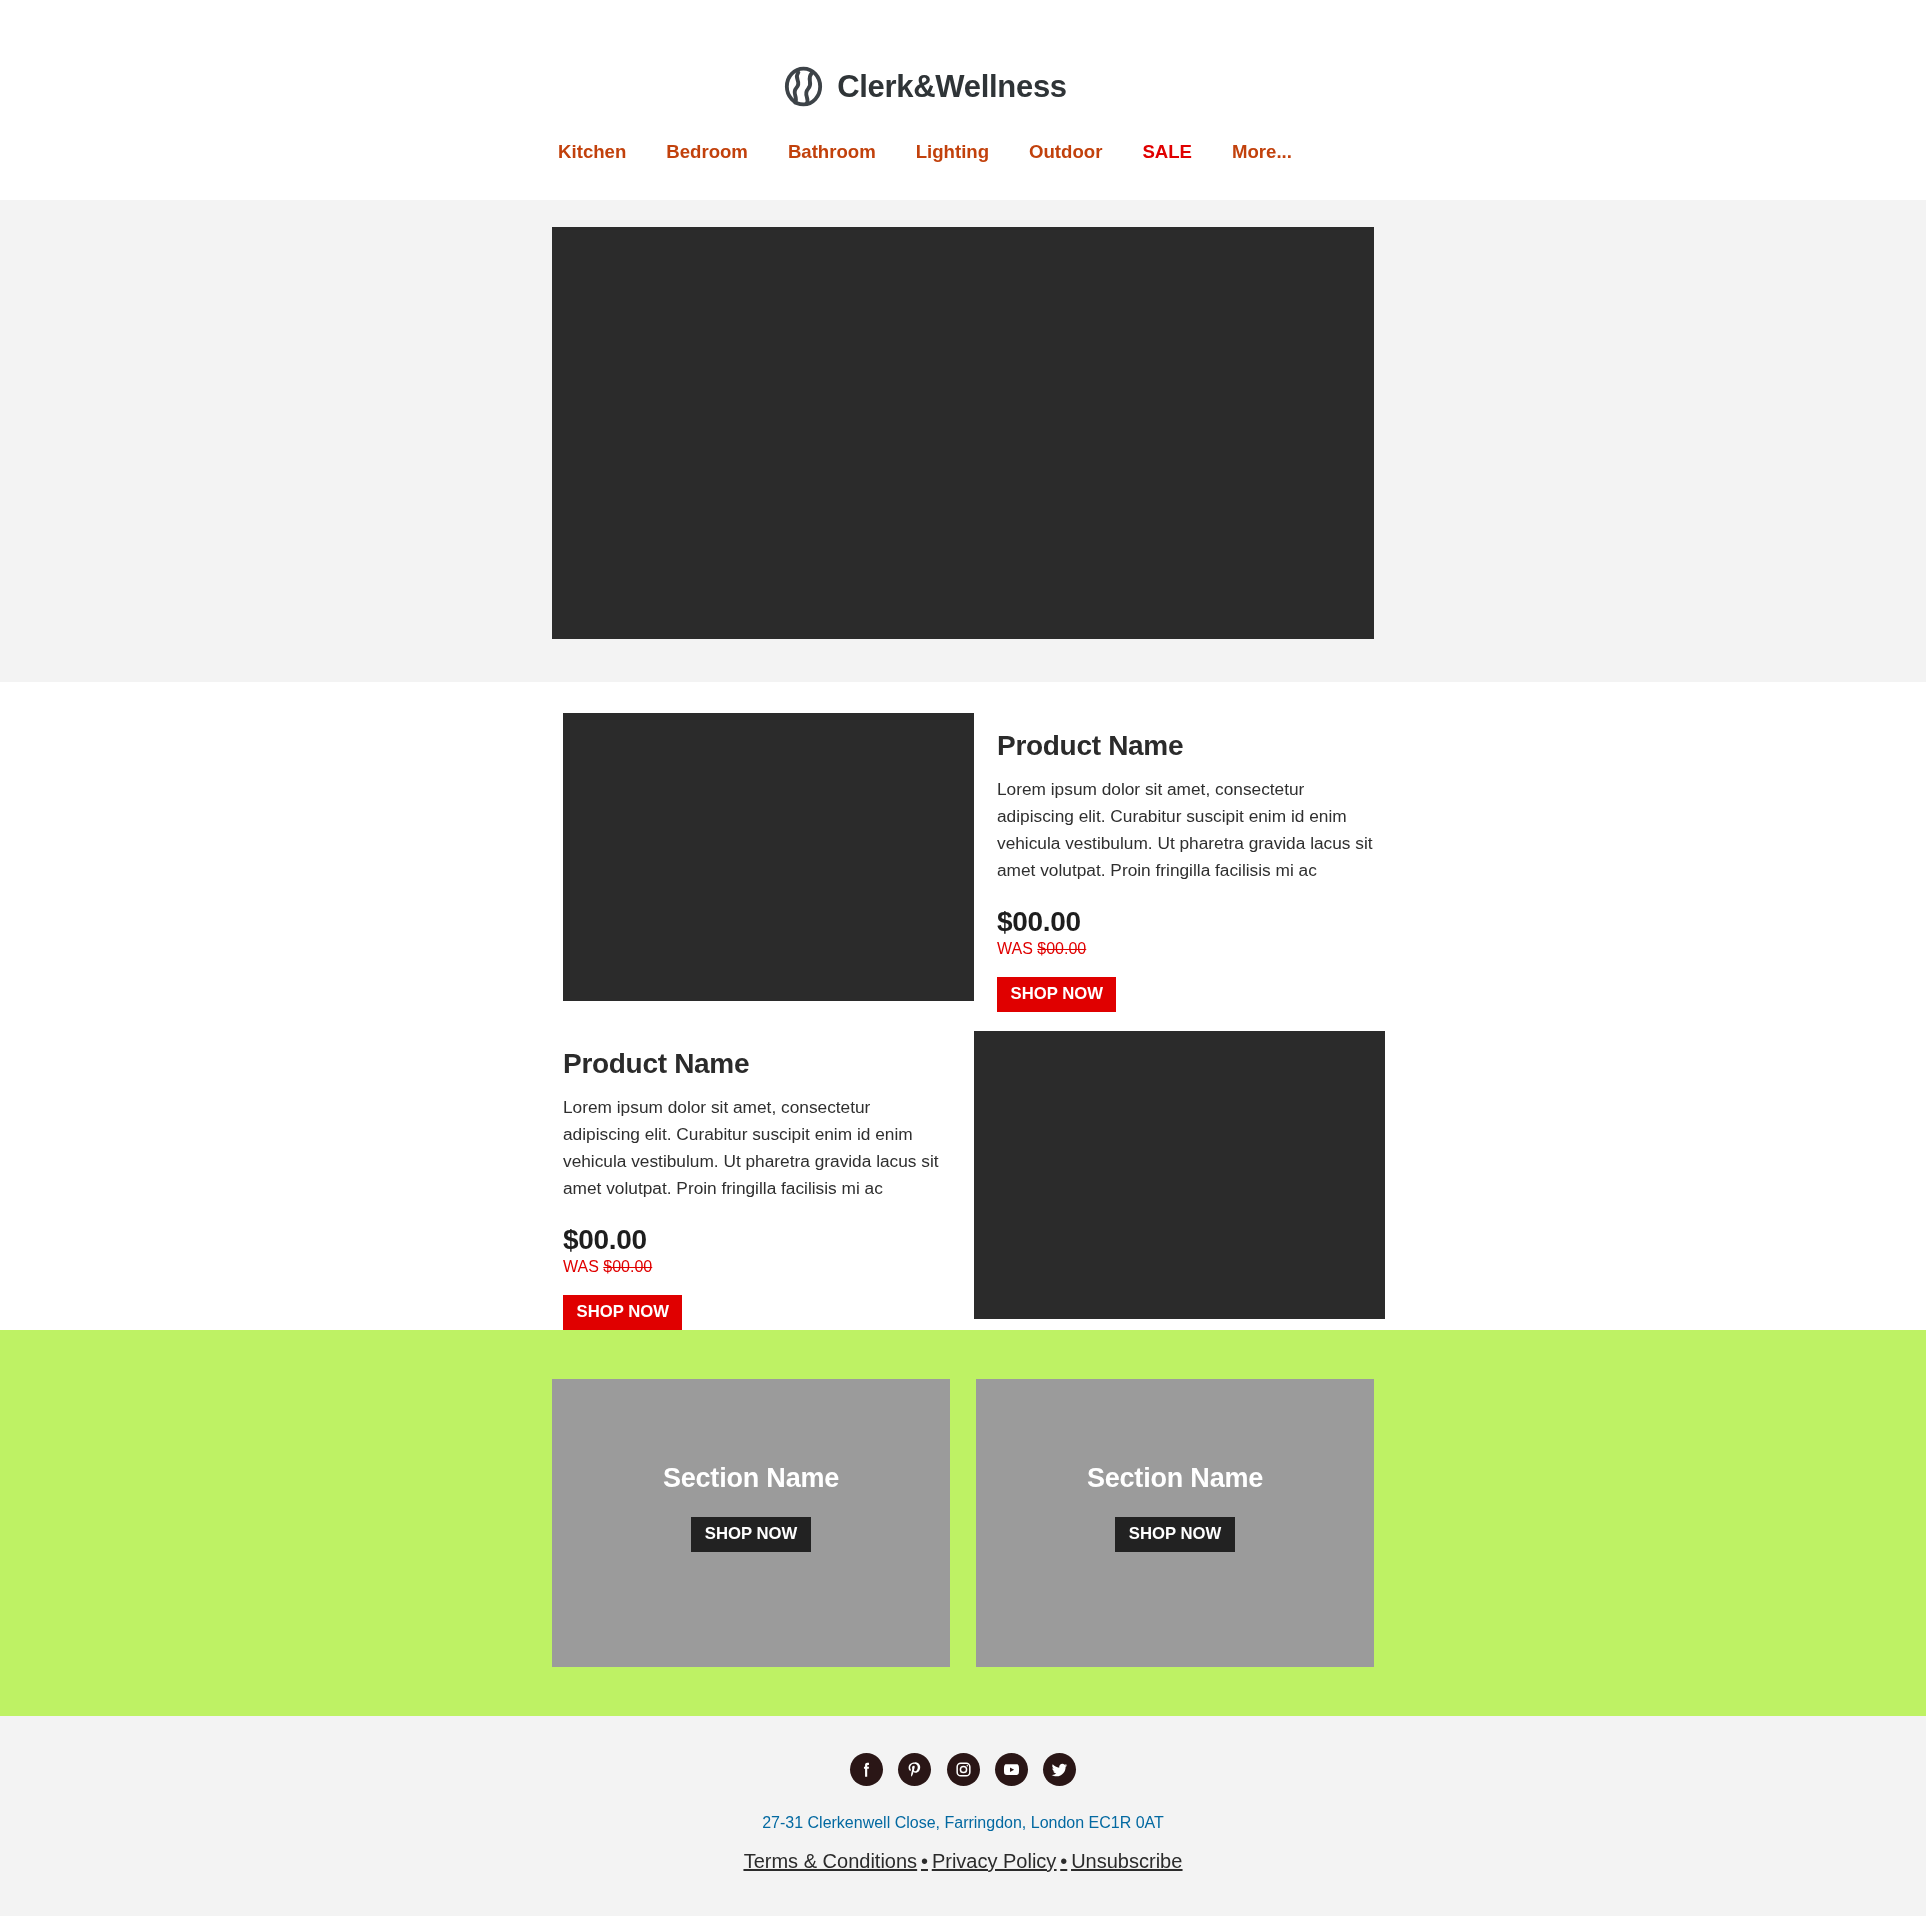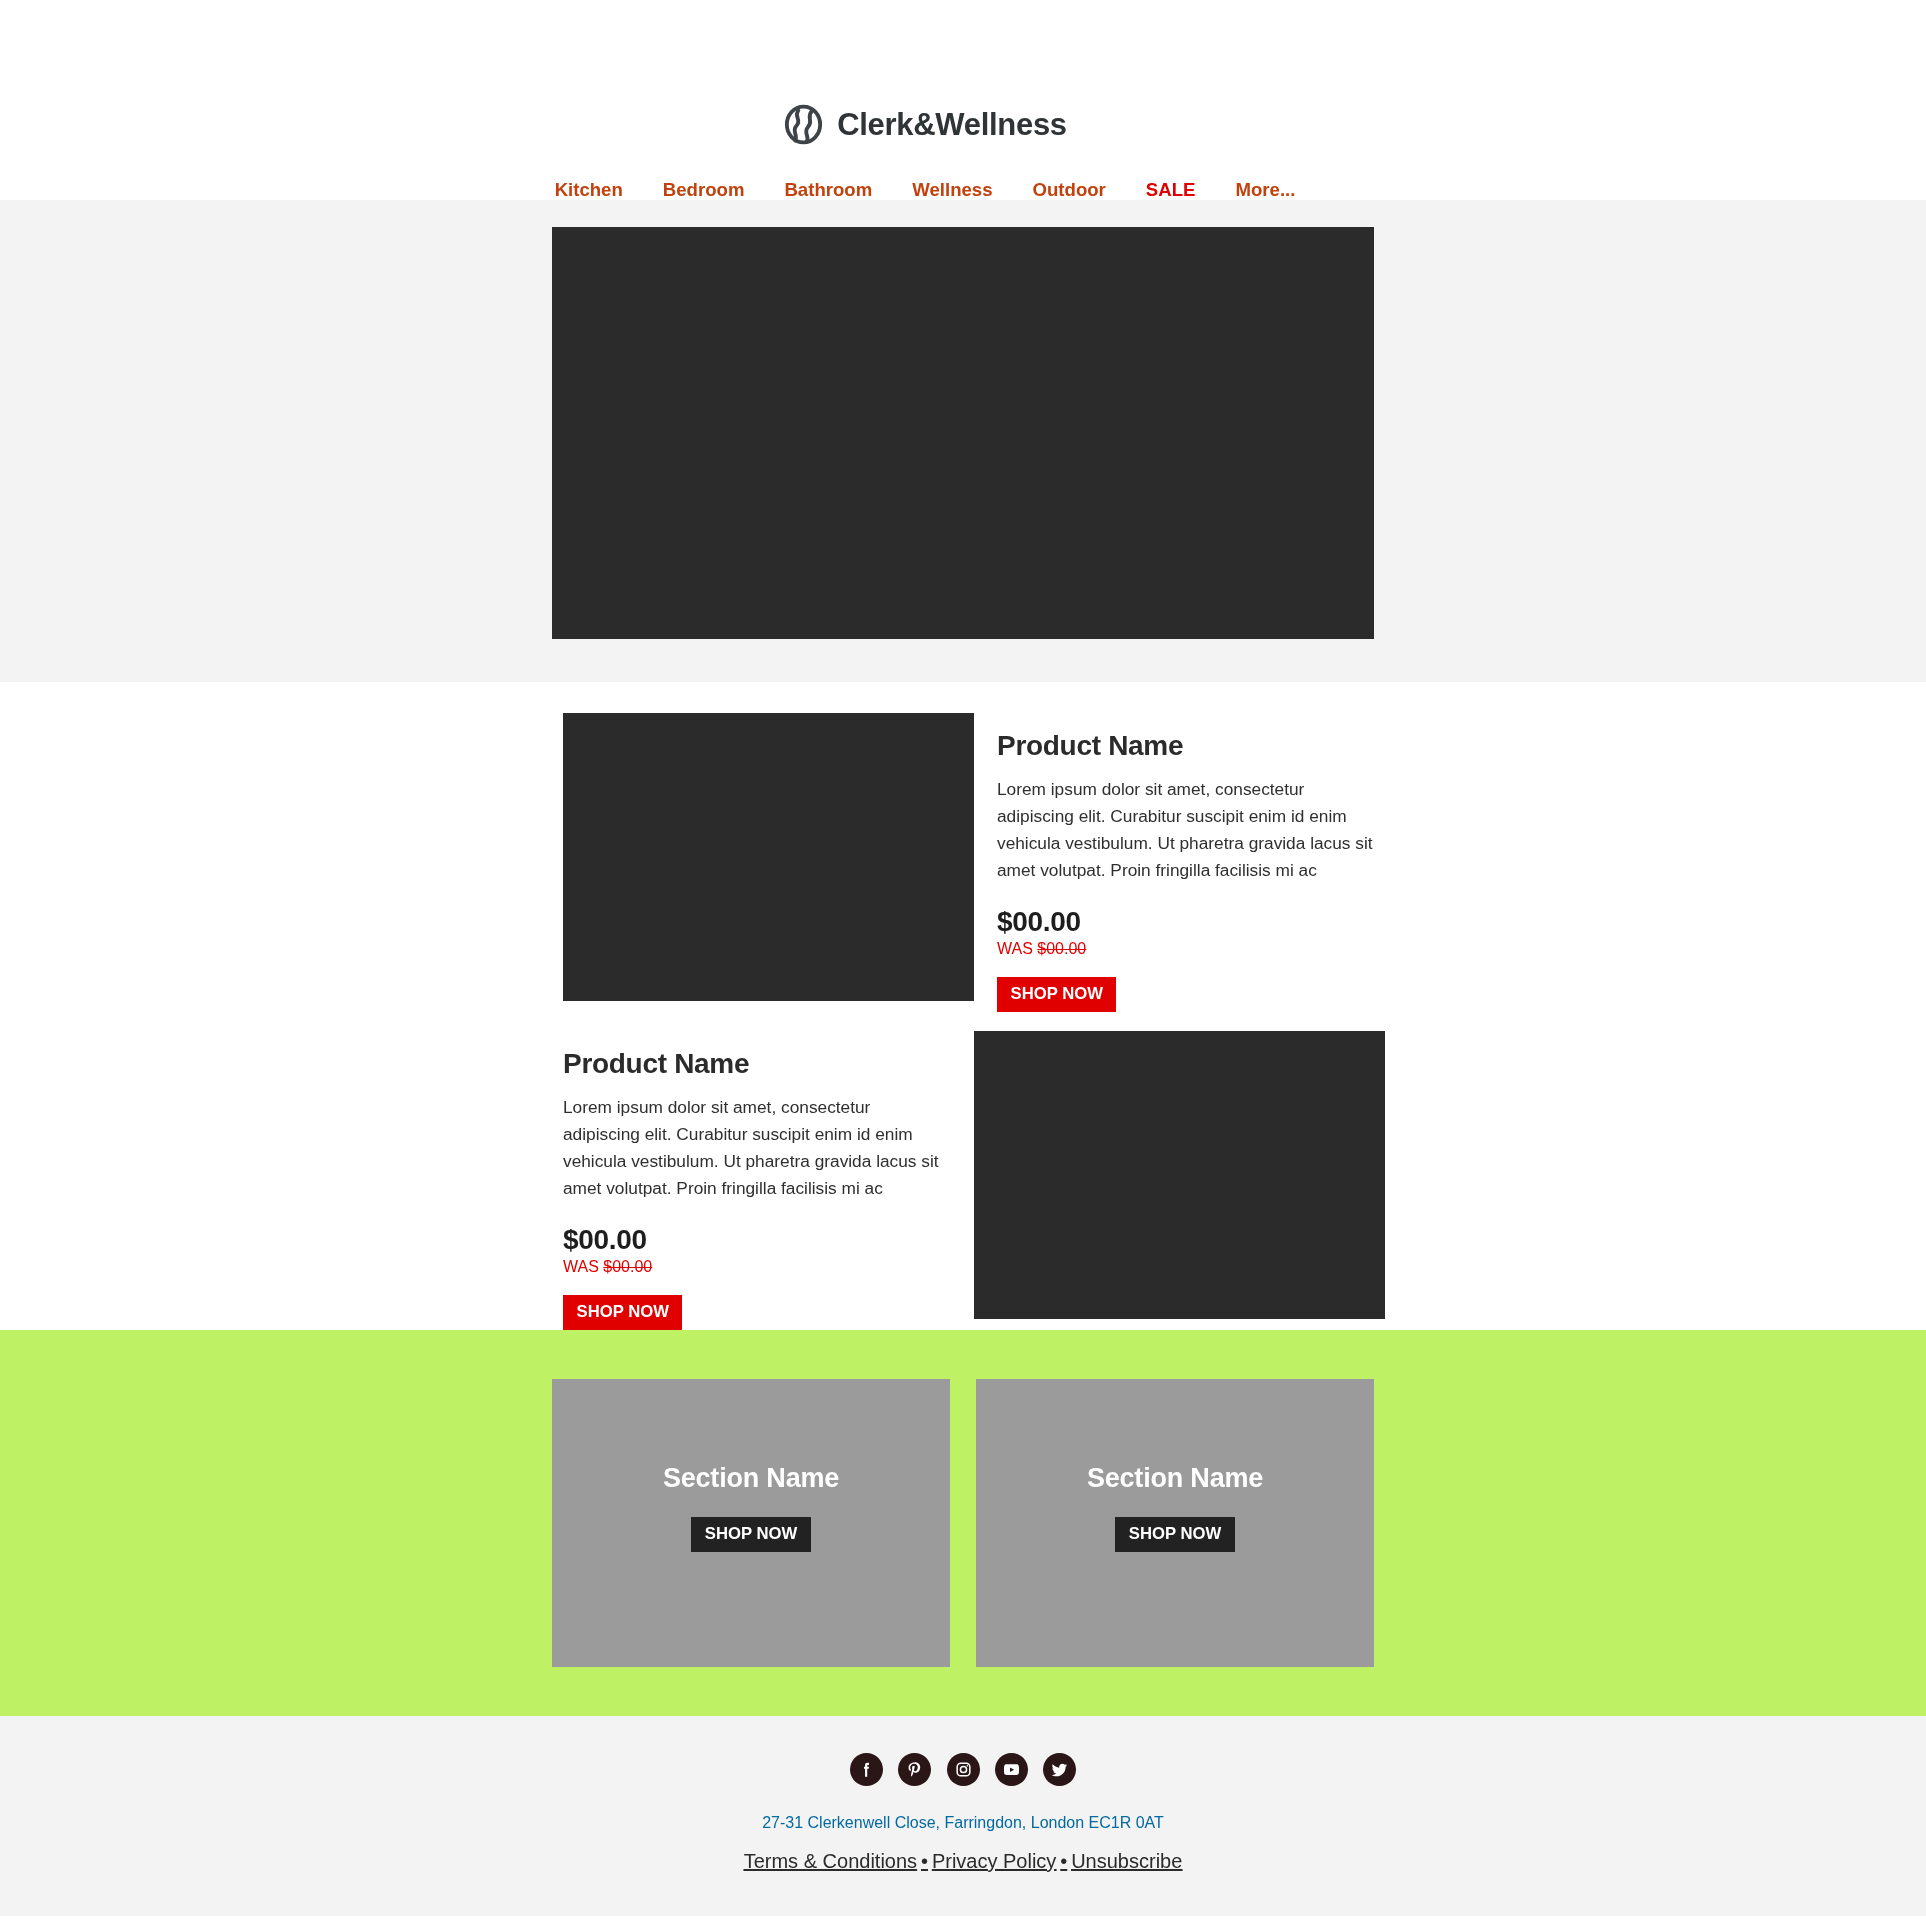--- a/index.html
+++ b/index.html
@@ -10,21 +10,20 @@
     -webkit-font-smoothing: antialiased;
   }
   .page { width: 1926px; height: 1926px; position: relative; overflow: hidden; }
 
   
   .header {
     width: 1850px; height: 200px;
     background: #ffffff;
     display: flex; flex-direction: column;
     align-items: center;
-    justify-content: flex-end;
   }
   .logo-row {
     display: flex; align-items: center; gap: 13px;
     margin-top: 66px;
   }
   .logo-mark { width: 41px; height: 41px; display: block; }
   .logo-text {
     font-size: 31px; font-weight: bold; color: #2f3437;
     letter-spacing: -0.3px; line-height: 1;
   }
@@ -157,21 +156,21 @@
           <path d="M45 11 C36 21, 48 26, 39 36 C31 45, 42 50, 37 59" fill="none" stroke="#3d4348" stroke-width="6" stroke-linecap="round"></path>
         </svg>
       </span>
       <span class="logo-text">Clerk&amp;Wellness</span>
     </div>
 
     <div class="nav">
       <span class="nav-item">Kitchen</span>
       <span class="nav-item">Bedroom</span>
       <span class="nav-item">Bathroom</span>
-      <span class="nav-item">Wellness</span>
+      <span class="nav-item">Lighting</span>
       <span class="nav-item">Outdoor</span>
       <span class="nav-item sale">SALE</span>
       <span class="nav-item">More...</span>
     </div>
 
   </div>
 
   <div class="hero-band">
     <div class="hero-img"></div>
   </div>

